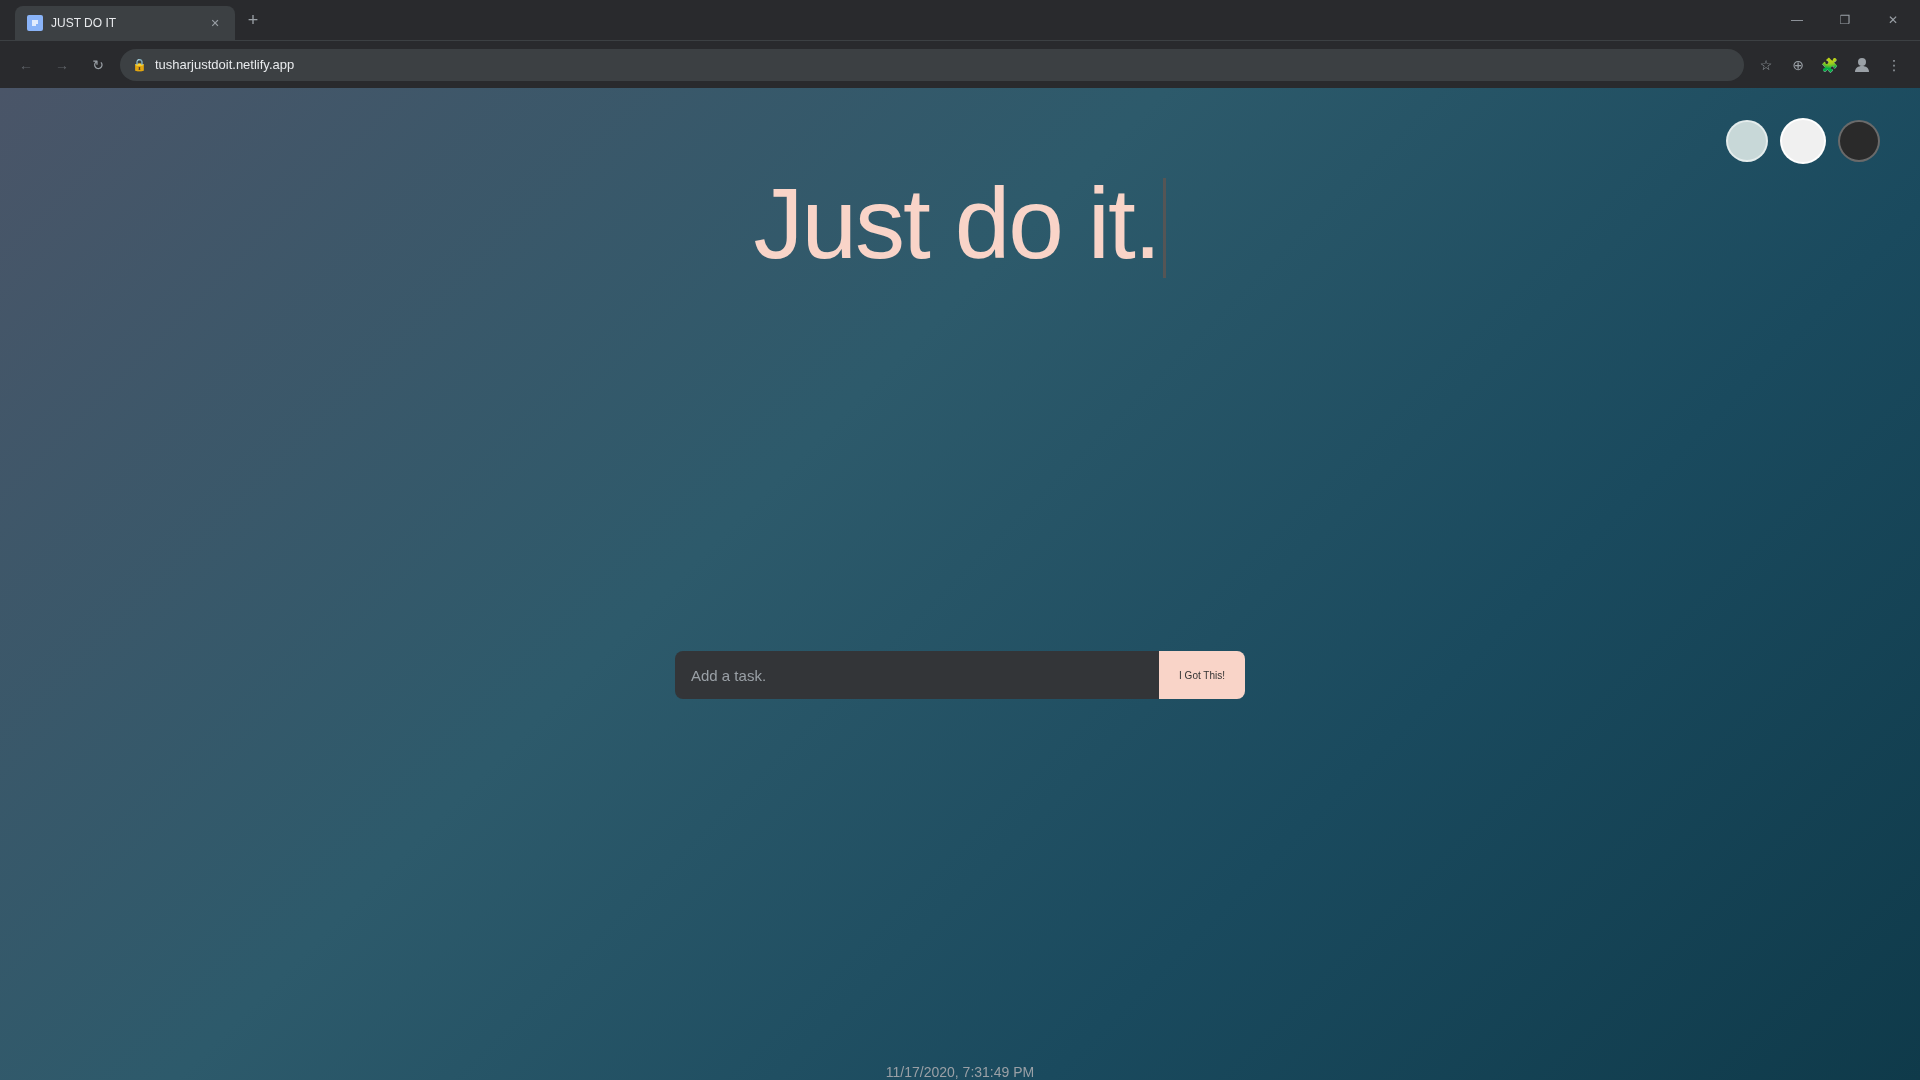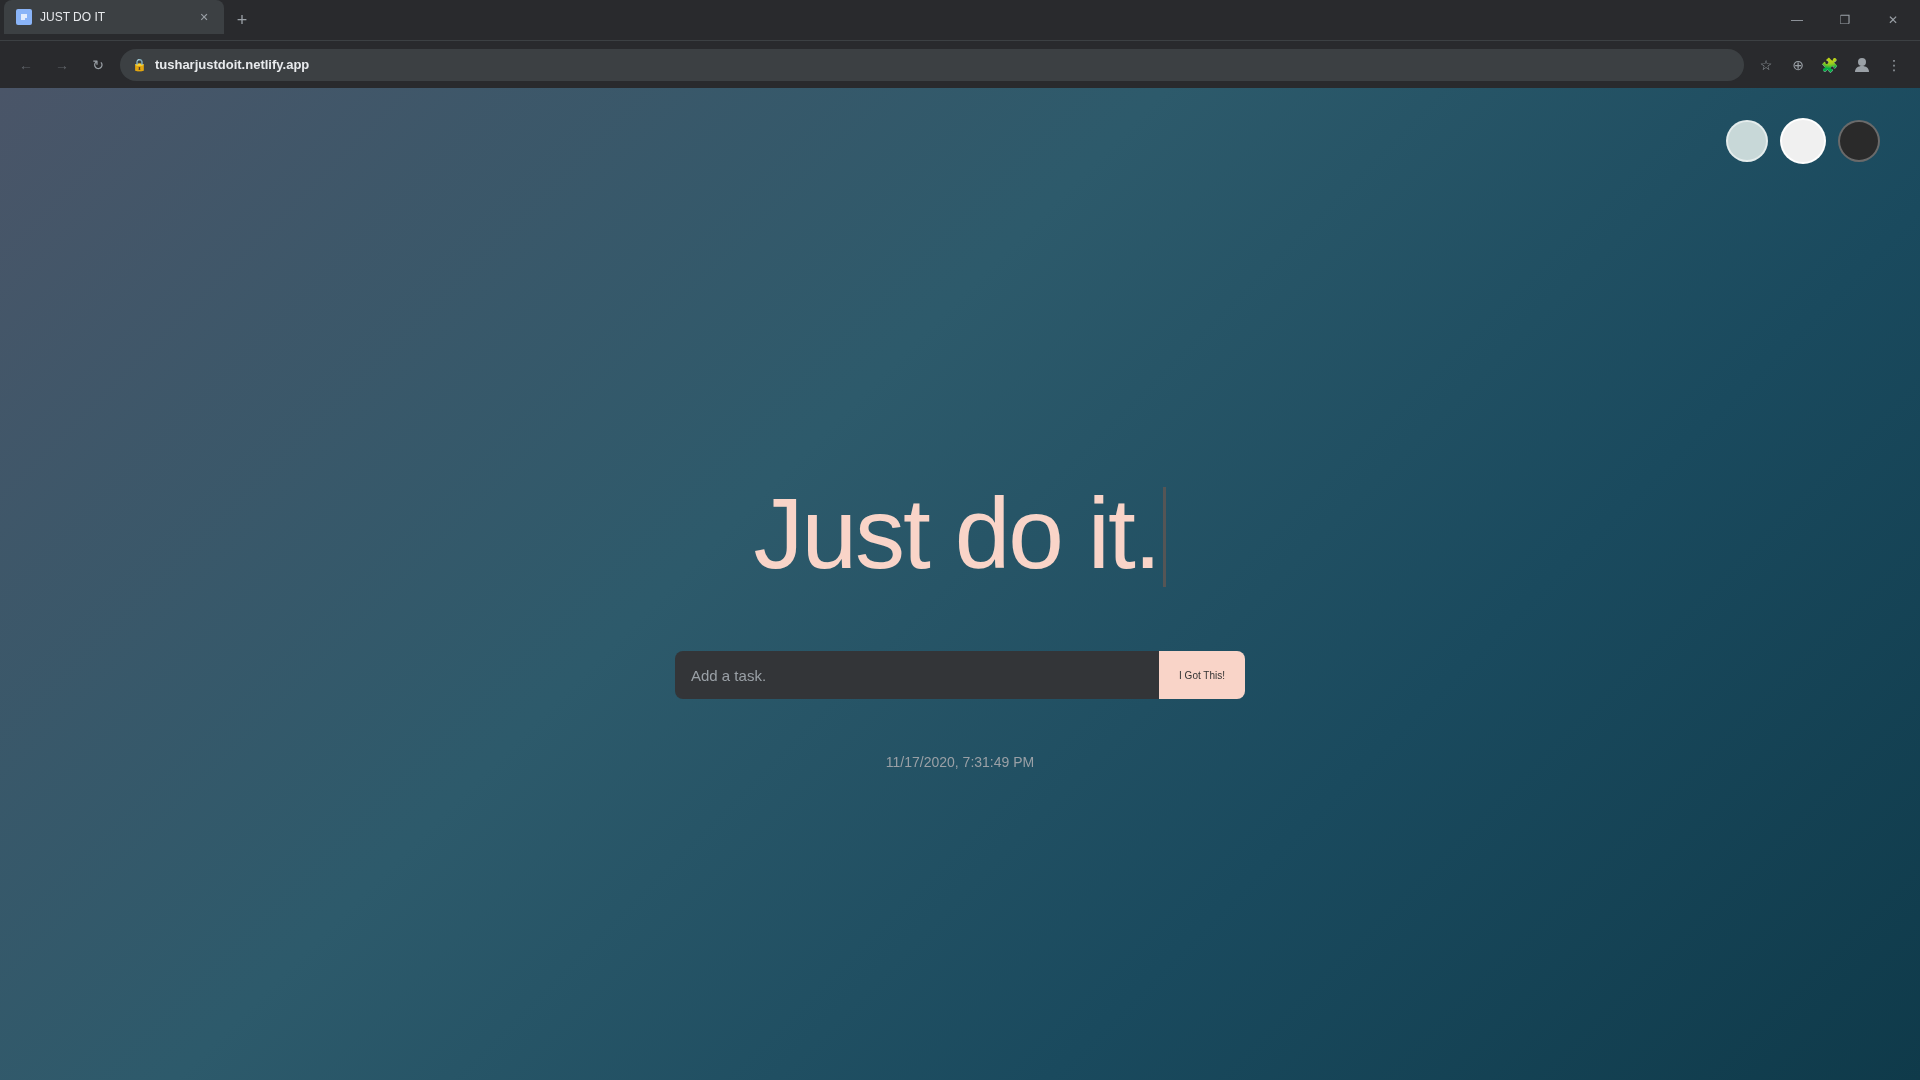--- a/index.html
+++ b/index.html
@@ -19,22 +19,23 @@
       height: 40px;
       background: #292a2d;
       display: flex;
       align-items: center;
       padding: 0 0 0 0;
       user-select: none;
     }
 
     .tab-strip {
       display: flex;
+      align-items: flex-end;
       height: 100%;
-      padding-left: 4px;
+      padding-left: 15px;
       flex: 1;
     }
 
     .tab {
       height: 34px;
       background: #3c4043;
       border-radius: 8px 8px 0 0;
       display: flex;
       align-items: center;
       padding: 0 12px;
@@ -146,21 +147,20 @@
 
     .lock-icon {
       color: #9aa0a6;
       font-size: 12px;
     }
 
     .url-text {
       font-size: 13px;
       color: #e8eaed;
       flex: 1;
-      font-weight: bold;
     }
 
     .address-bar-actions {
       display: flex;
       align-items: center;
       gap: 4px;
     }
 
     .toolbar-btn {
       width: 28px;
@@ -174,21 +174,21 @@
       font-size: 14px;
     }
 
     
     .page-content {
       flex: 1;
       background: linear-gradient(135deg, #4a5568 0%, #2d5a6b 40%, #1a4a5e 70%, #0f3a4a 100%);
       display: flex;
       flex-direction: column;
       align-items: center;
-      justify-content: center;
+      justify-content: space-between;
       padding-top: 80px;
       position: relative;
     }
 
     
     .theme-toggles {
       position: absolute;
       top: 30px;
       right: 40px;
       display: flex;

